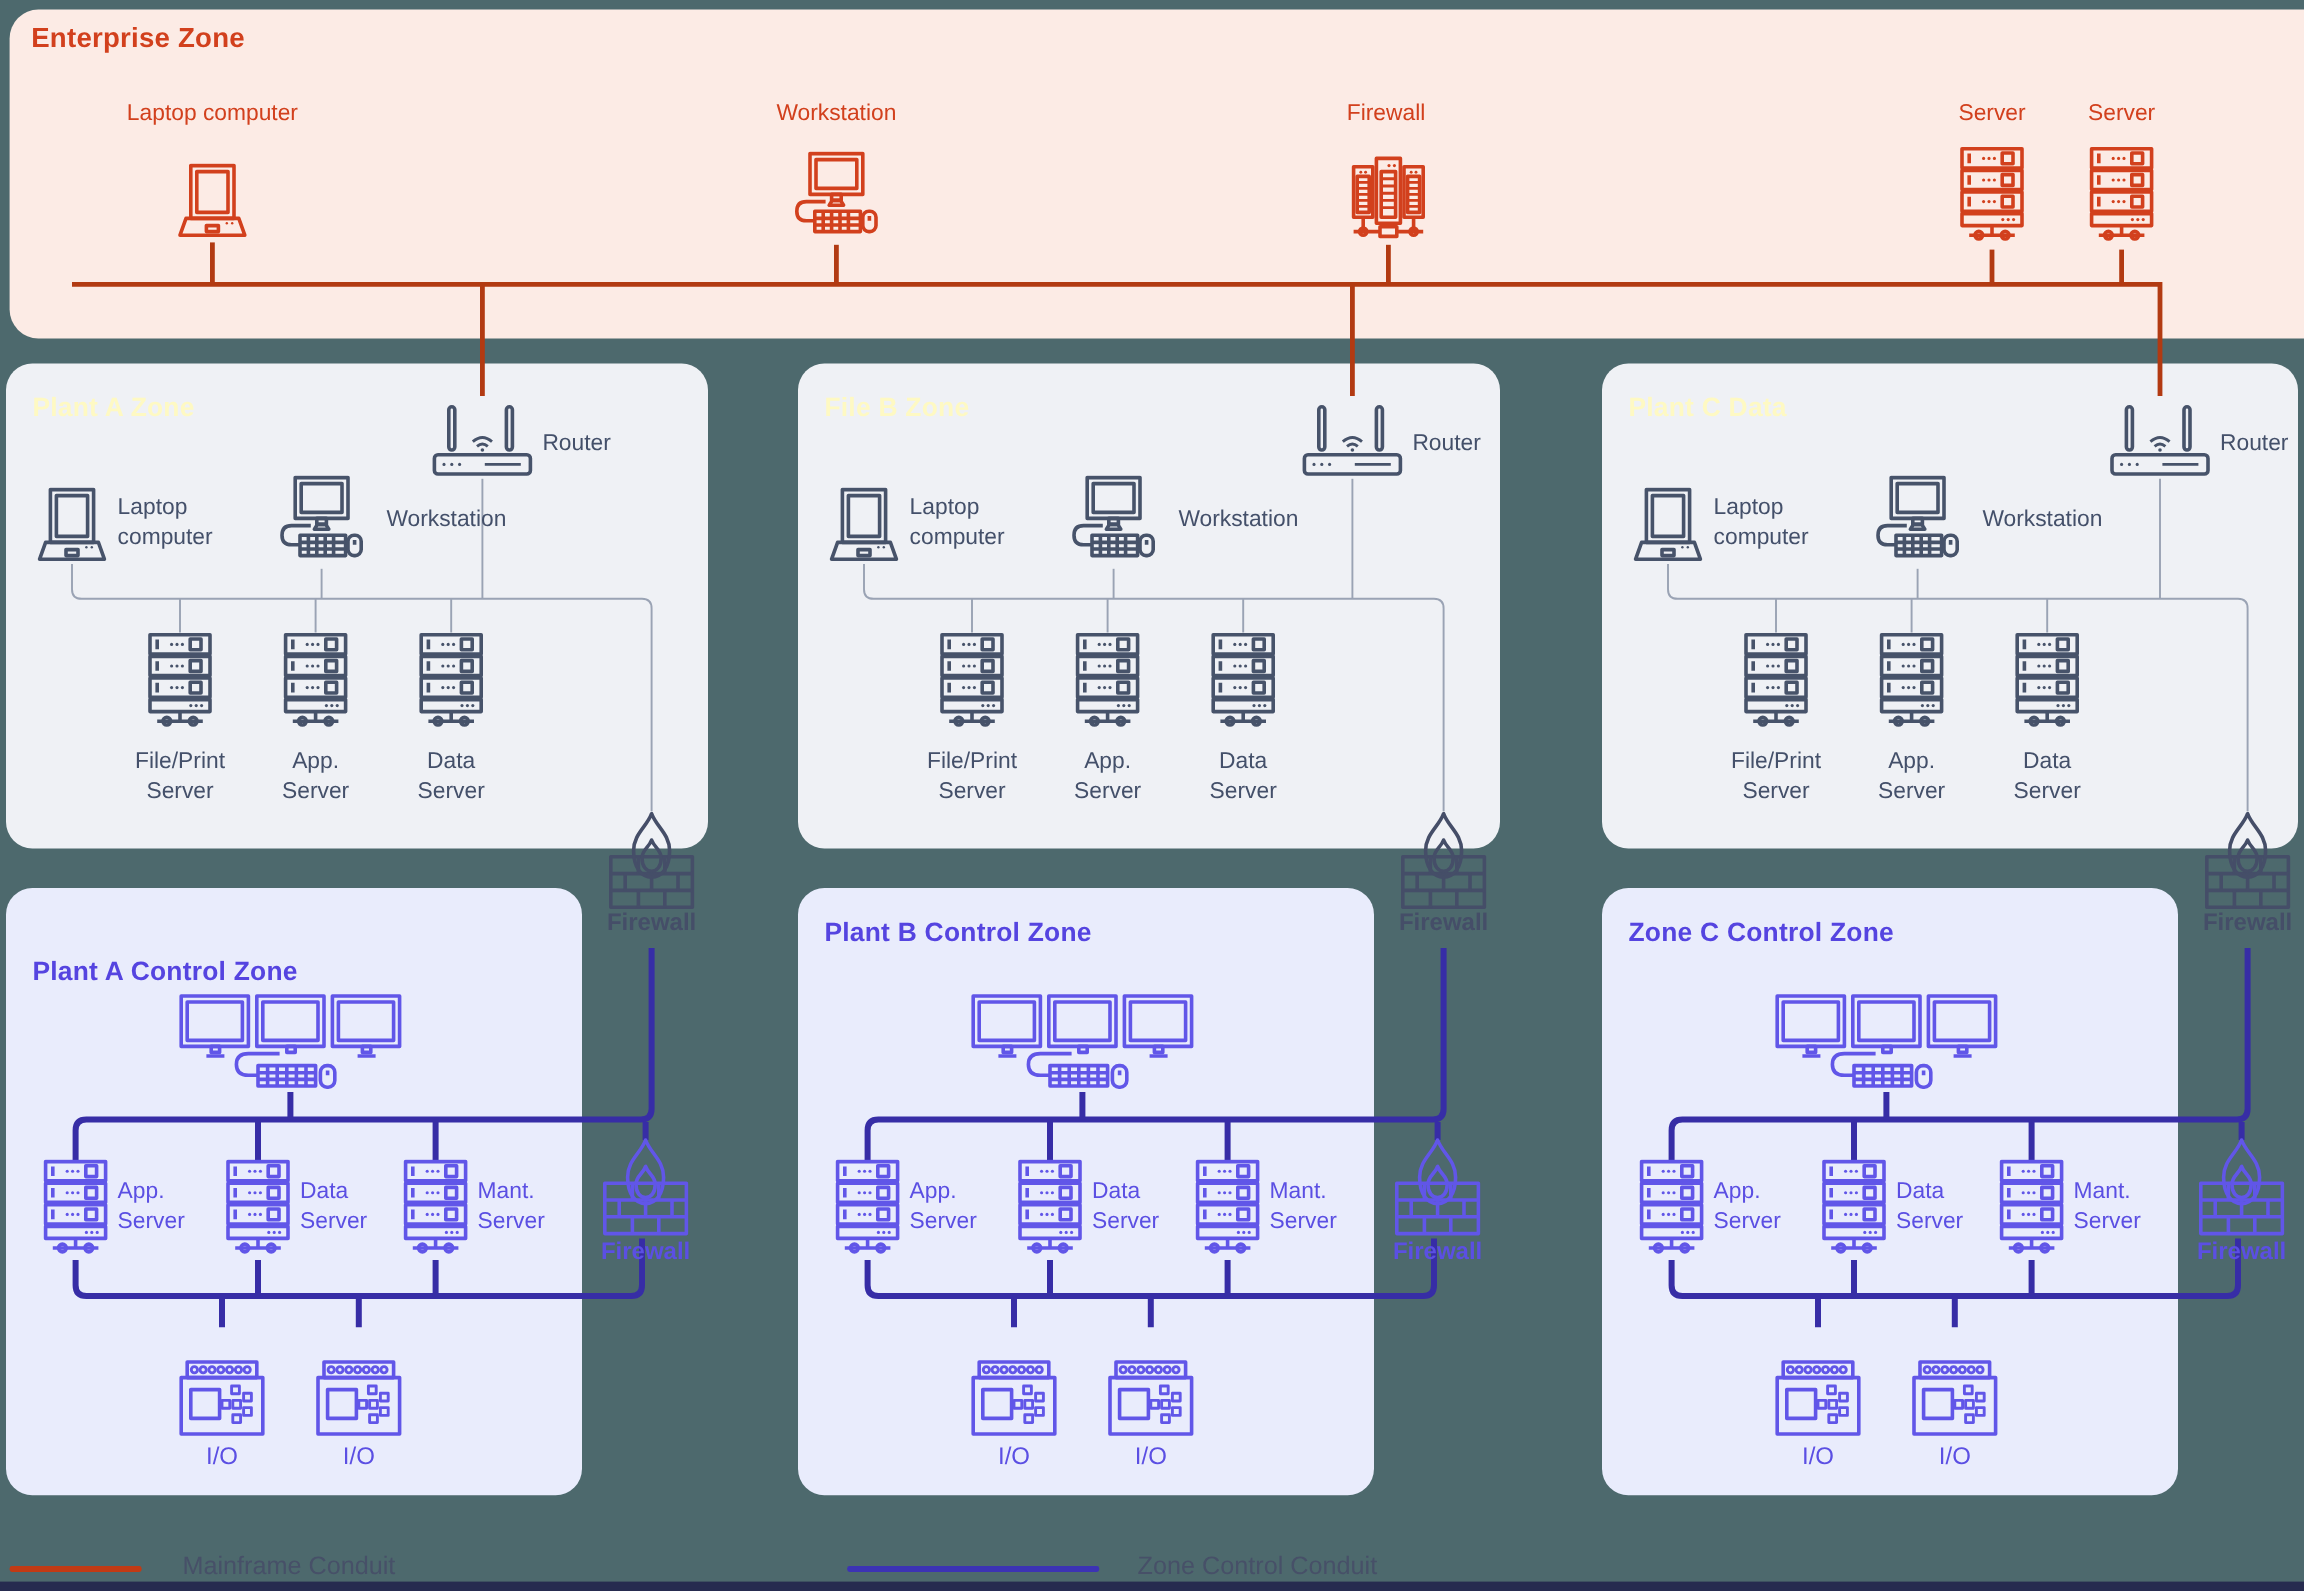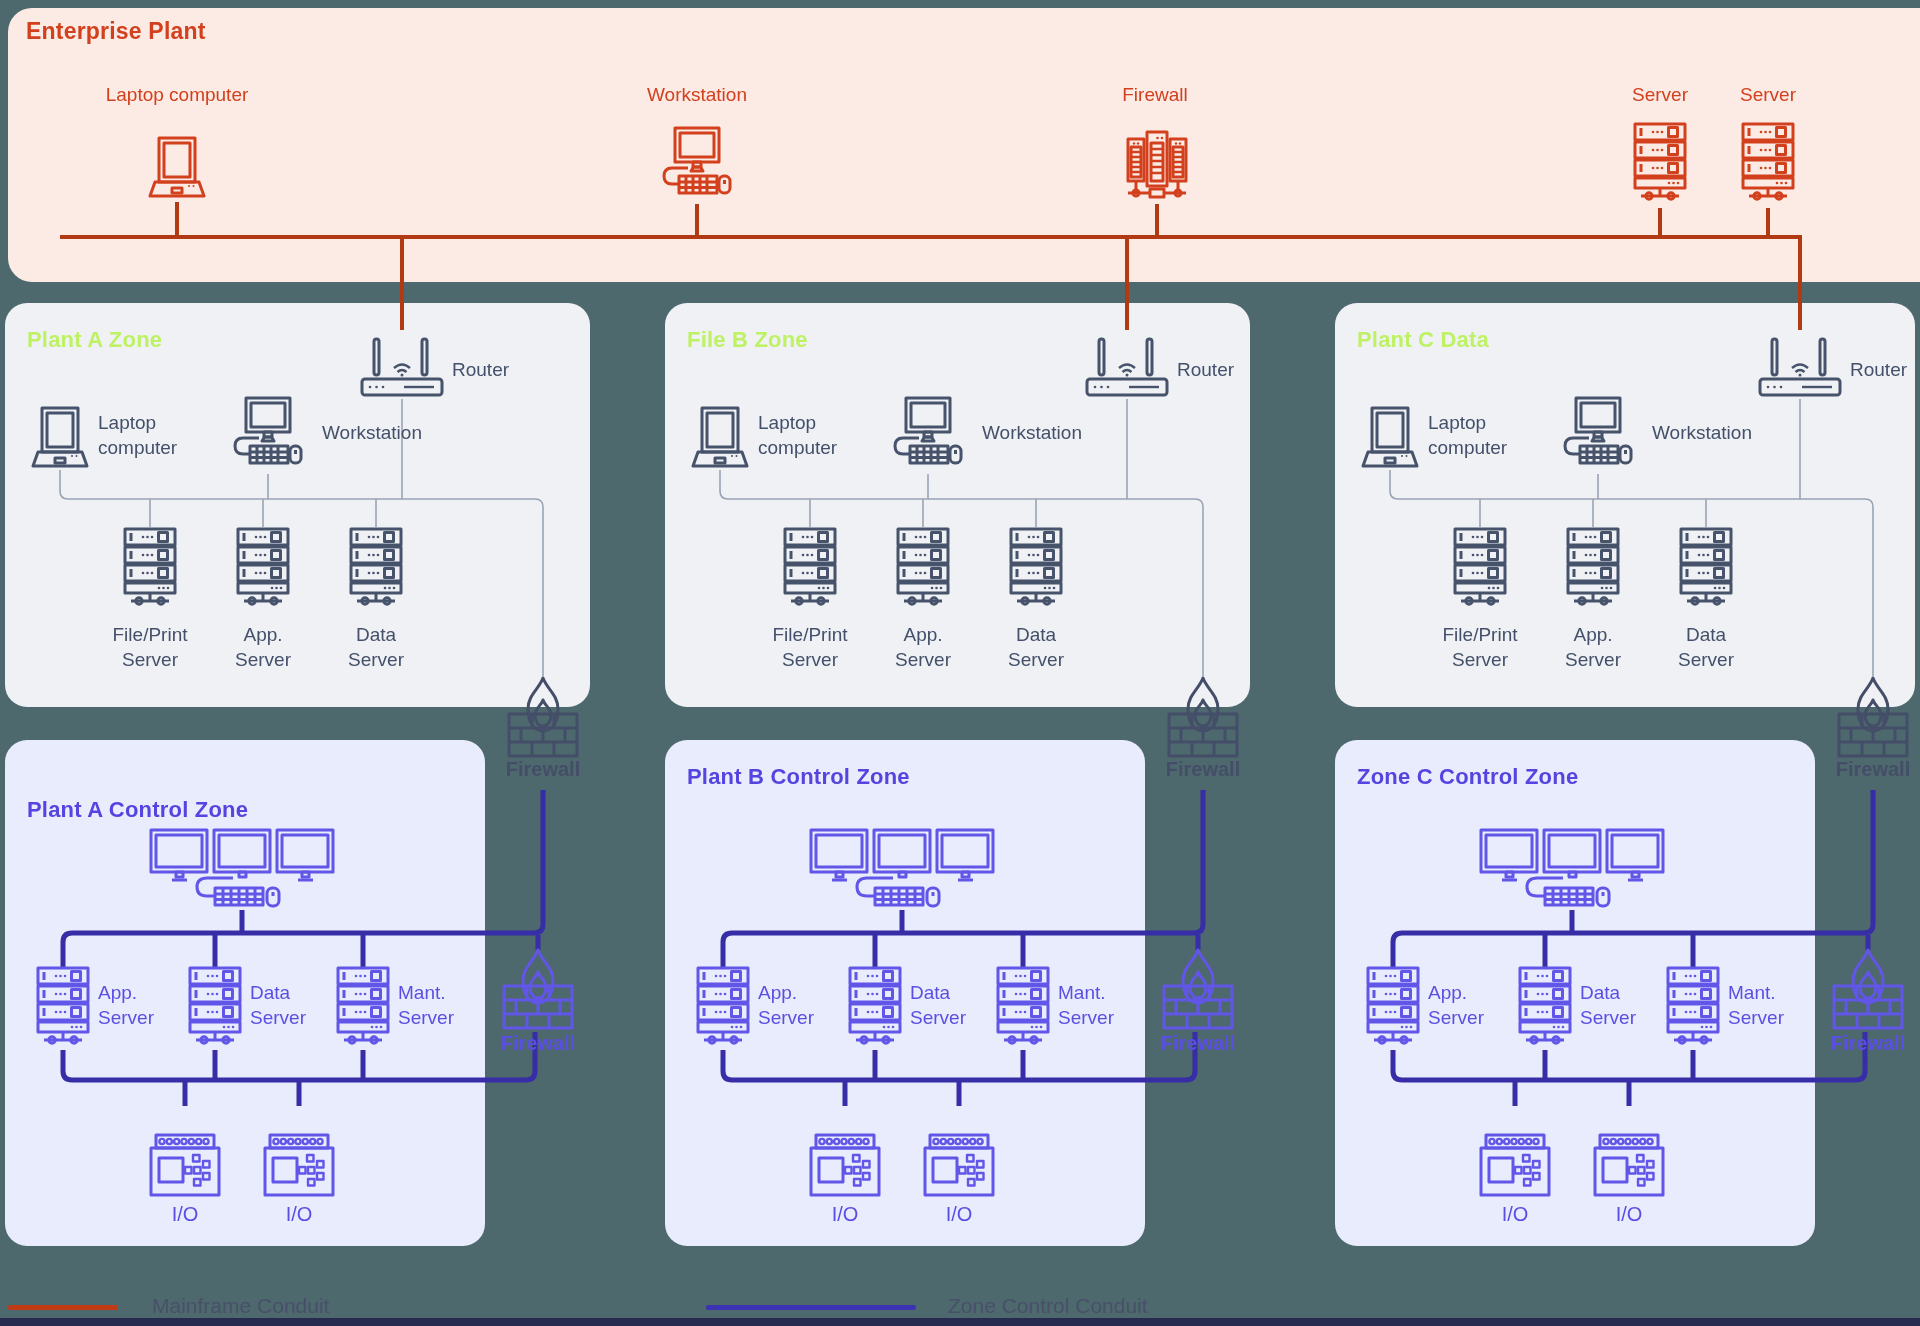--- a/index.html
+++ b/index.html
@@ -7,21 +7,21 @@
     width:1920px;height:1326px;position:relative;overflow:hidden;
     background:#4d696d;
     font-family:"Liberation Sans","DejaVu Sans",sans-serif;
   }
   .zone-box{position:absolute;border-radius:22px;}
   .ent-box{background:#fcebe5;border-radius:24px 0 0 24px;}
   .plant-box{background:#eff1f5;}
   .ctrl-box{background:#e9ecfc;}
   .title{position:absolute;font-weight:bold;font-size:22px;letter-spacing:.2px;}
   .ent-title{color:#d2401d;font-size:23px;}
-  .plant-title{color:#bef264;}
+  .plant-title{color:#fef9c3;}
   .ctrl-title{color:#5544e0;}
   .label{position:absolute;font-size:19px;line-height:25px;}
   .lab-red{color:#d2401d;}
   .lab-slate{color:#44506a;}
   .lab-purple{color:#5b4fe3;}
   .center{transform:translateX(-50%);text-align:center;}
   .fw-label{position:absolute;font-size:20px;font-weight:bold;transform:translateX(-50%);text-align:center;}
   .fw-slate{color:#454e68;}
   .fw-purple{color:#5b4fe3;}
   .io-label{position:absolute;font-size:20px;color:#5b4fe3;transform:translateX(-50%);}
@@ -238,21 +238,21 @@
     <path d="M723 1050 V1071 Q723 1080 732 1080 H1186 Q1195 1080 1195 1071 V1032"></path>
     <path d="M875 1050 V1080 M1023 1050 V1080 M845 1080 V1106 M959 1080 V1106"></path>
 
     <path d="M1873 790 V924 Q1873 933 1864 933 H1402 Q1393 933 1393 942 V968"></path>
     <path d="M1545 933 V968 M1693 933 V968 M1572 910 V933 M1868 935 V950"></path>
     <path d="M1393 1050 V1071 Q1393 1080 1402 1080 H1856 Q1865 1080 1865 1071 V1032"></path>
     <path d="M1545 1050 V1080 M1693 1050 V1080 M1515 1080 V1106 M1629 1080 V1106"></path>
   </g>
 </svg>
 
-<div class="title ent-title txt" style="left:26px;top:18px;">Enterprise Plant</div>
+<div class="title ent-title txt" style="left:26px;top:18px;">Enterprise Zone</div>
 
 <div class="label lab-red center txt" style="left:177px;top:82px;width:220px;">Laptop computer</div>
 <svg class="icon c-red" style="left:145px;top:136px;" width="64" height="66">
     <use href="#i-laptop"></use>
   </svg>
 
 <div class="label lab-red center txt" style="left:697px;top:82px;width:220px;">Workstation</div>
 <svg class="icon c-red" style="left:658px;top:126px;" width="78" height="78">
     <use href="#i-workstation"></use>
   </svg>

